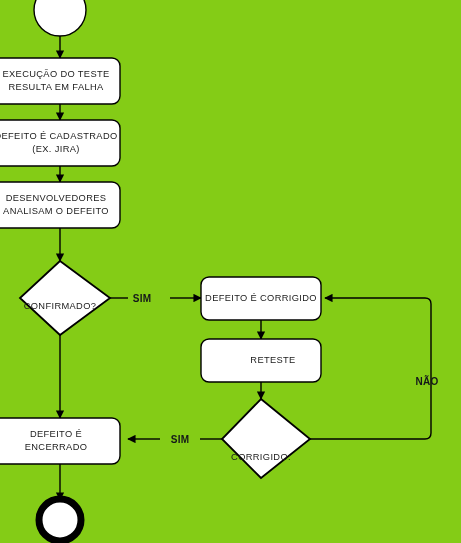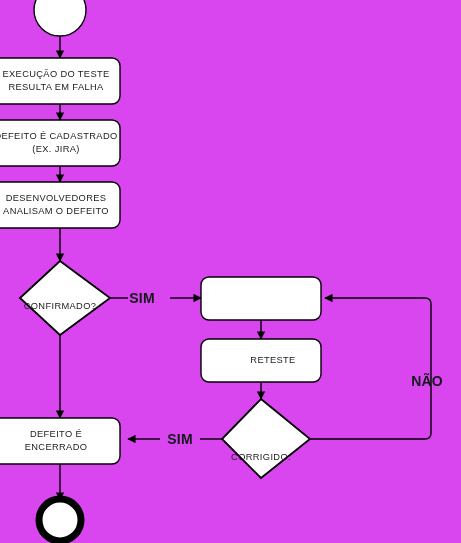--- a/index.html
+++ b/index.html
@@ -4,21 +4,21 @@
 <style>
   html, body {
     margin: 0;
     padding: 0;
     background: #4d6670;
   }
   #canvas {
     position: relative;
     width: 461px;
     height: 543px;
-    background: #d946ef;
+    background: #84cc16;
     font-family: "Liberation Sans", sans-serif;
     overflow: hidden;
   }
   #flow-svg {
     position: absolute;
     left: 0;
     top: 0;
     width: 461px;
     height: 543px;
   }
@@ -34,21 +34,21 @@
     line-height: 13px;
     pointer-events: none;
     white-space: pre-line;
   }
   .edge-label {
     position: absolute;
     display: flex;
     align-items: center;
     justify-content: center;
     color: #14181a;
-    font-size: 14px;
+    font-size: 10px;
     font-weight: bold;
     letter-spacing: 0.2px;
     text-align: right;
     pointer-events: none;
   }
 </style>
 </head>
 <body>
 
 <div id="canvas">
@@ -101,20 +101,21 @@
 RESULTA EM FALHA</div>
 
   <div class="node-label" style="left:-8px; top:120px; width:128px; height:46px;">DEFEITO É CADASTRADO
 (EX. JIRA)</div>
 
   <div class="node-label" style="left:-8px; top:182px; width:128px; height:46px;">DESENVOLVEDORES
 ANALISAM O DEFEITO</div>
 
   <div class="node-label" style="left:10px; top:296px; width:100px; height:20px;">CONFIRMADO?</div>
 
+  <div class="node-label" style="left:201px; top:277px; width:120px; height:43px;">DEFEITO É CORRIGIDO</div>
 
   <div class="node-label" style="left:201px; top:339px; width:144px; height:43px;">RETESTE</div>
 
   <div class="node-label" style="left:216px; top:447px; width:90px; height:20px;">CORRIGIDO:</div>
 
   <div class="node-label" style="left:-8px; top:418px; width:128px; height:46px;">DEFEITO É
 ENCERRADO</div>
 
   <div class="edge-label" style="left:128px; top:290px; width:28px; height:16px;">SIM</div>
 

